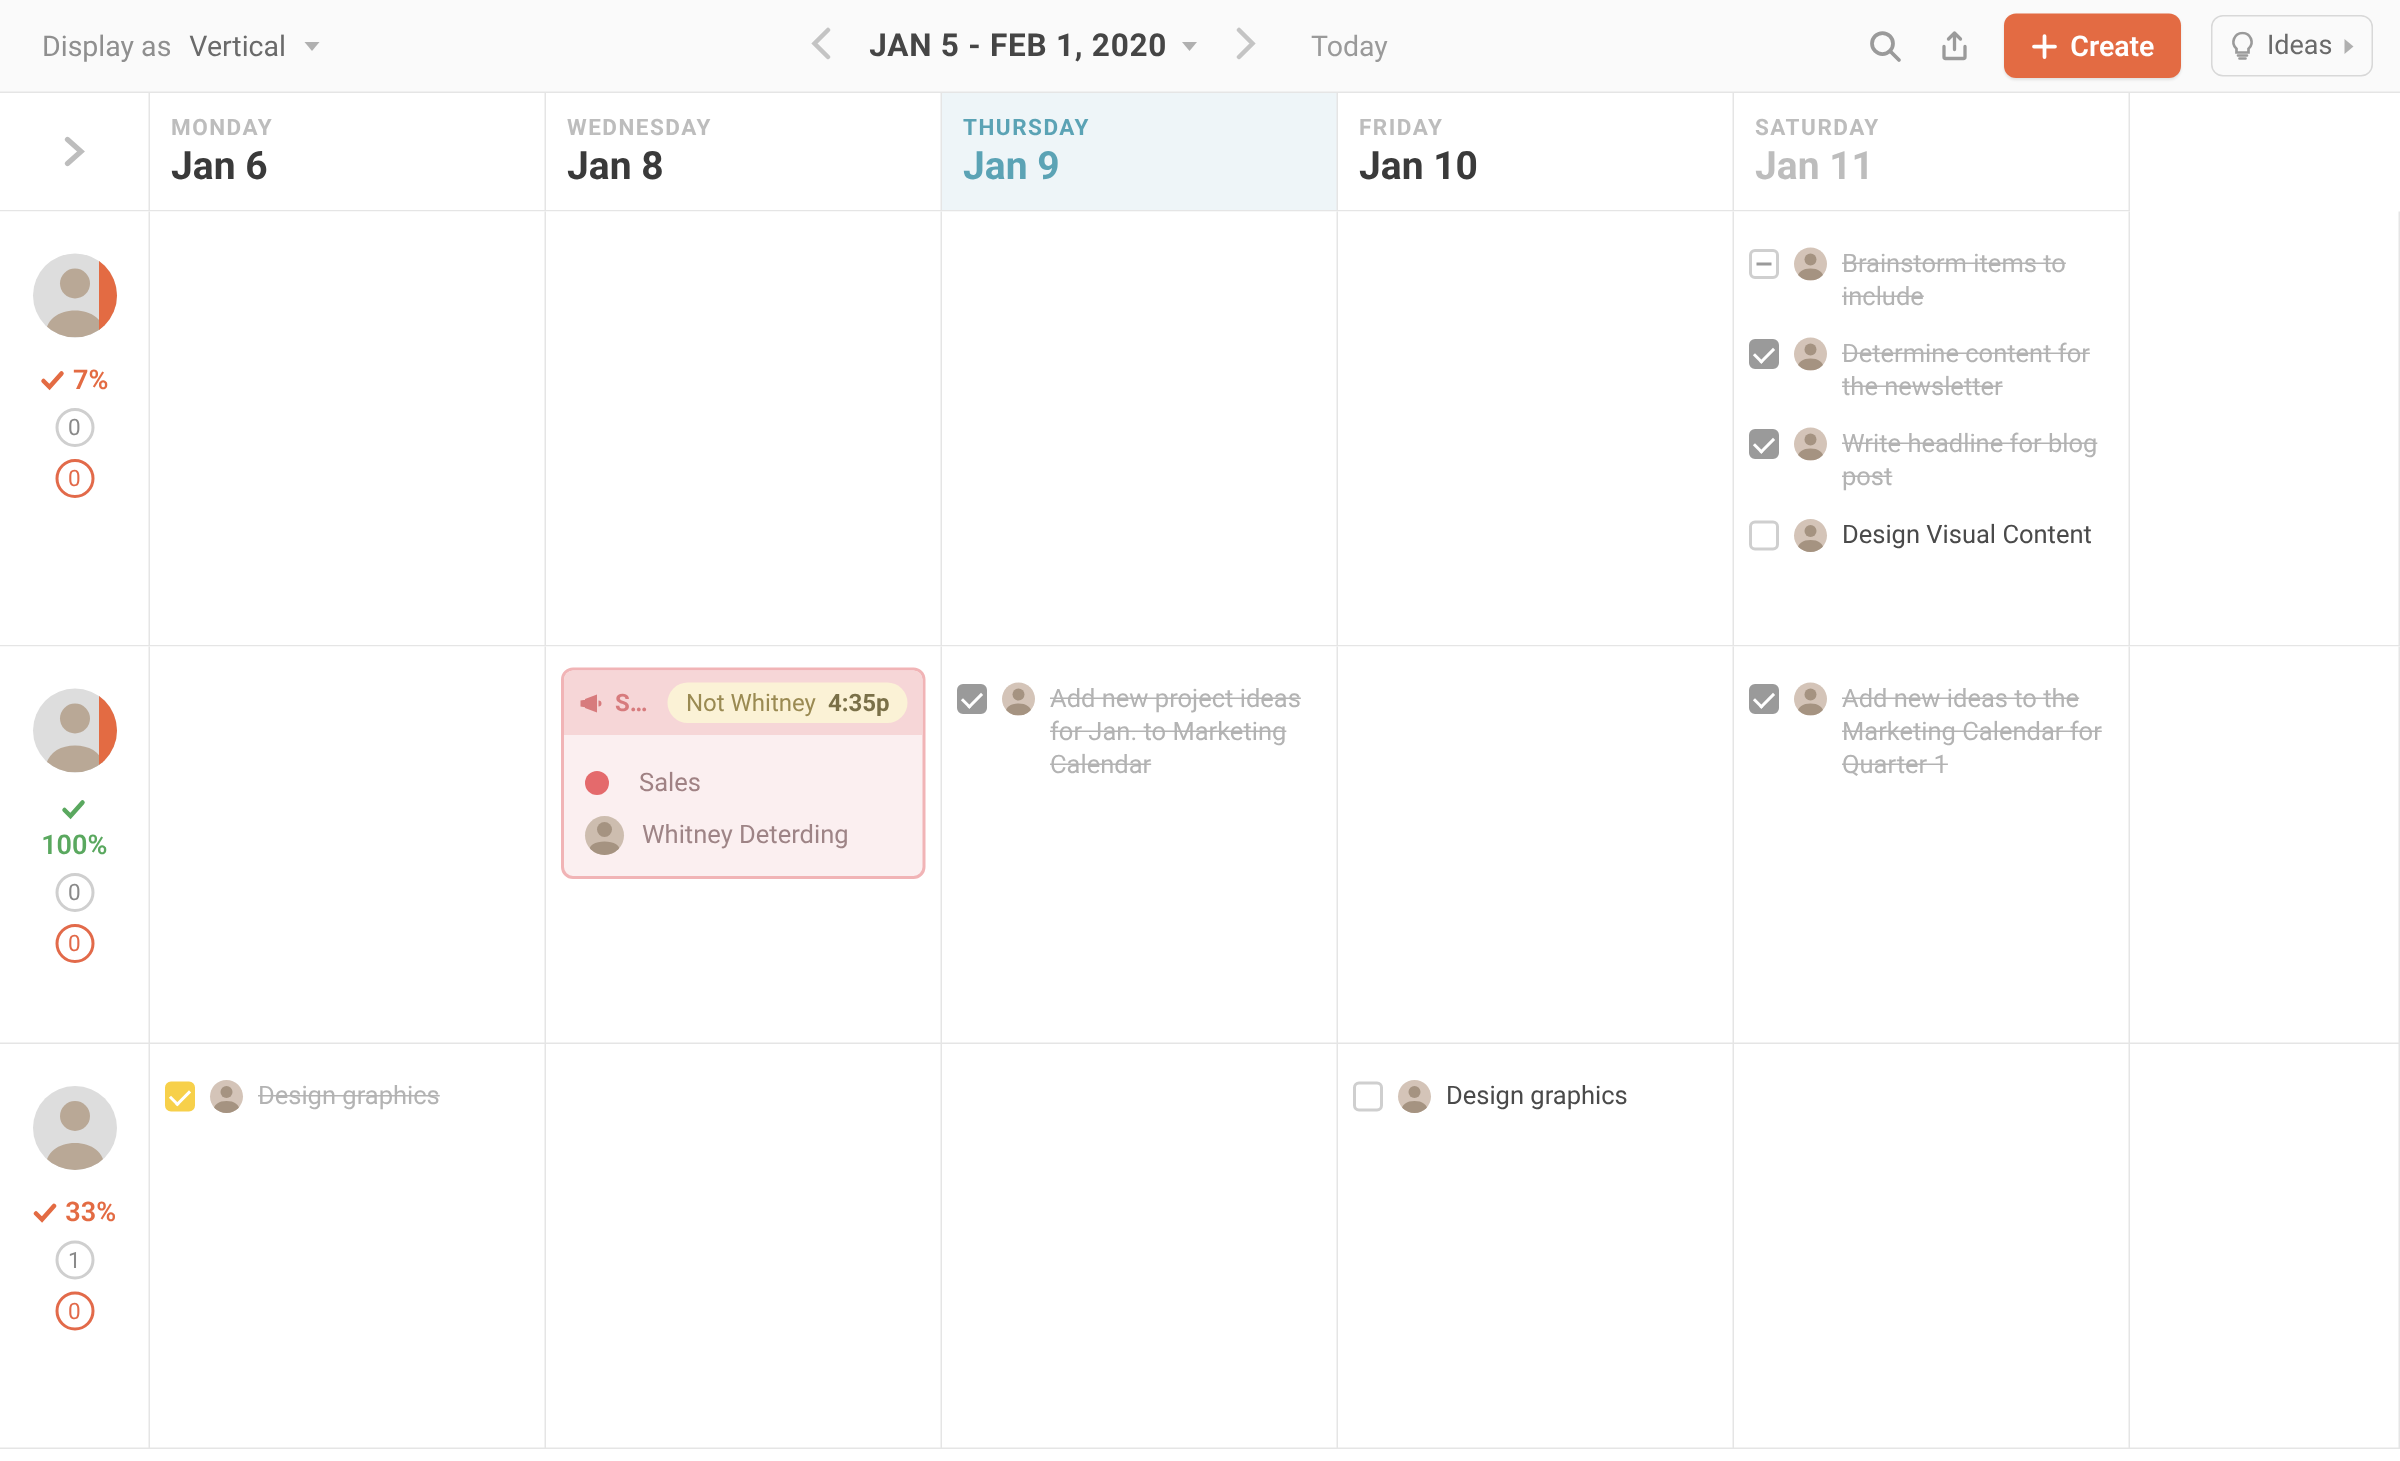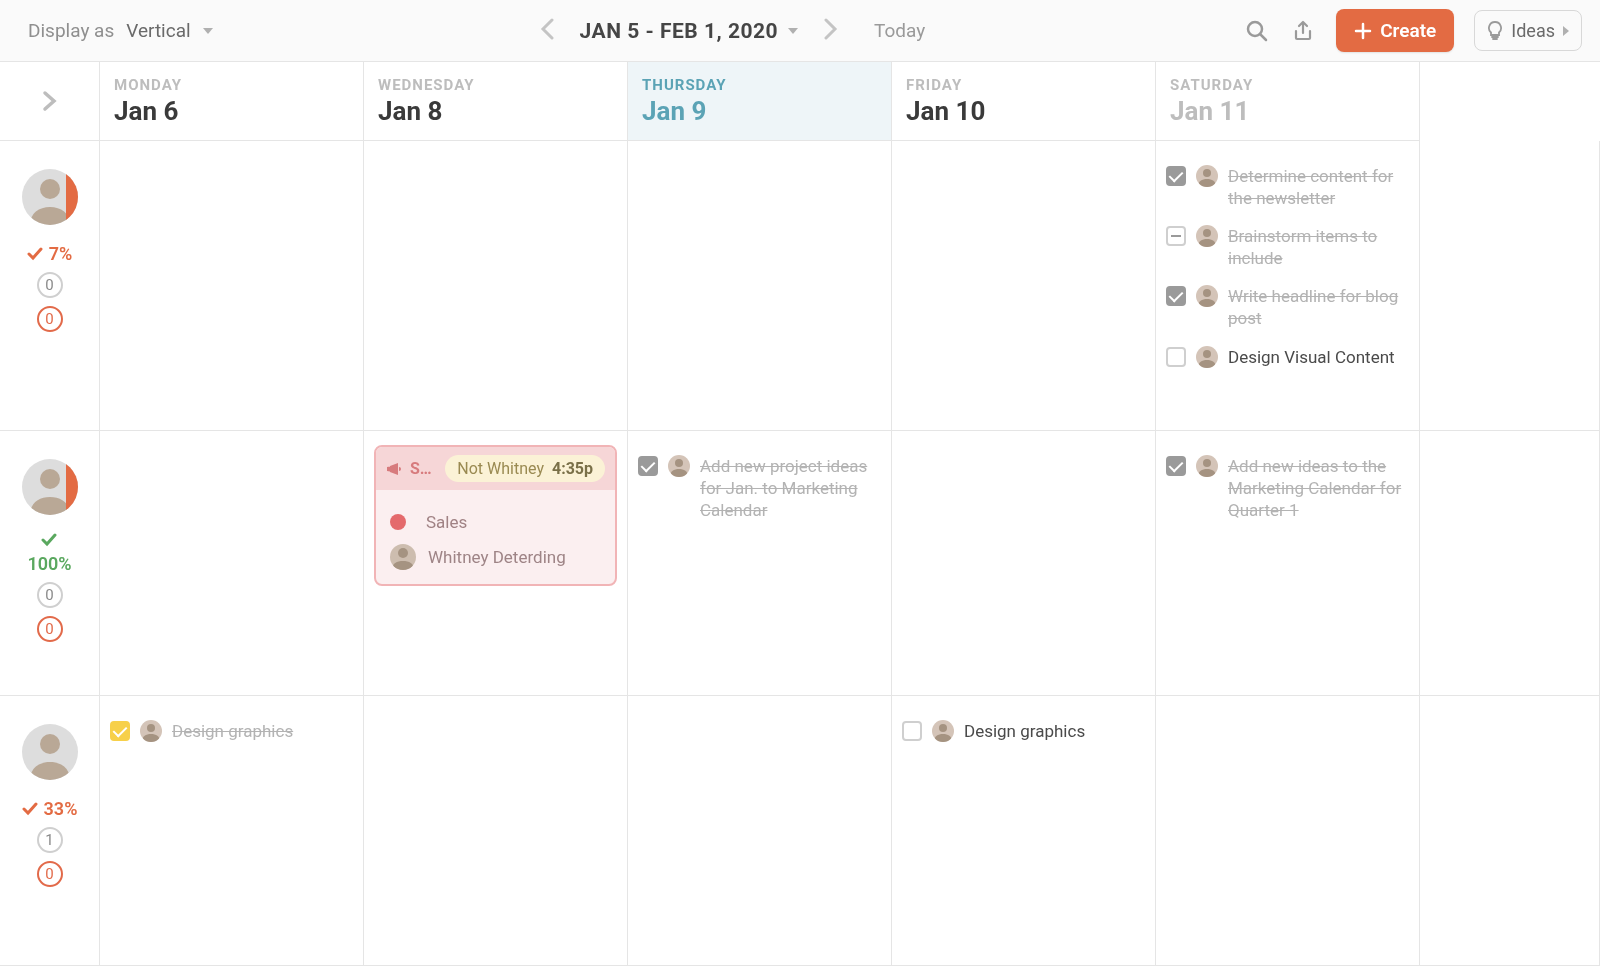--- a/index.html
+++ b/index.html
@@ -412,38 +412,38 @@
     </div>
     <div class="counter">0</div>
     <div class="counter red">0</div>
   </div>
   <div class="cell"></div>
   <div class="cell"></div>
   <div class="cell"></div>
   <div class="cell"></div>
   <div class="cell" style="padding-top:24px">
     <div class="task done">
+      <div class="chk minus"></div>
+      <div class="mini-avatar person">
+          <svg viewBox="0 0 22 22">
+            <circle cx="11" cy="8" r="4" fill="#a59381"></circle>
+            <path d="M2 22c0-6 4-8 9-8s9 2 9 8" fill="#a59381"></path>
+          </svg>
+        </div>
+      <div class="task-text">Brainstorm items to include</div>
+    </div>
+    <div class="task done">
       <div class="chk checked"></div>
       <div class="mini-avatar person">
           <svg viewBox="0 0 22 22">
             <circle cx="11" cy="8" r="4" fill="#a59381"></circle>
             <path d="M2 22c0-6 4-8 9-8s9 2 9 8" fill="#a59381"></path>
           </svg>
         </div>
       <div class="task-text">Determine content for the newsletter</div>
-    </div>
-    <div class="task done">
-      <div class="chk minus"></div>
-      <div class="mini-avatar person">
-          <svg viewBox="0 0 22 22">
-            <circle cx="11" cy="8" r="4" fill="#a59381"></circle>
-            <path d="M2 22c0-6 4-8 9-8s9 2 9 8" fill="#a59381"></path>
-          </svg>
-        </div>
-      <div class="task-text">Brainstorm items to include</div>
     </div>
     <div class="task done">
       <div class="chk checked"></div>
       <div class="mini-avatar person">
           <svg viewBox="0 0 22 22">
             <circle cx="11" cy="8" r="4" fill="#a59381"></circle>
             <path d="M2 22c0-6 4-8 9-8s9 2 9 8" fill="#a59381"></path>
           </svg>
         </div>
       <div class="task-text">Write headline for blog post</div>

